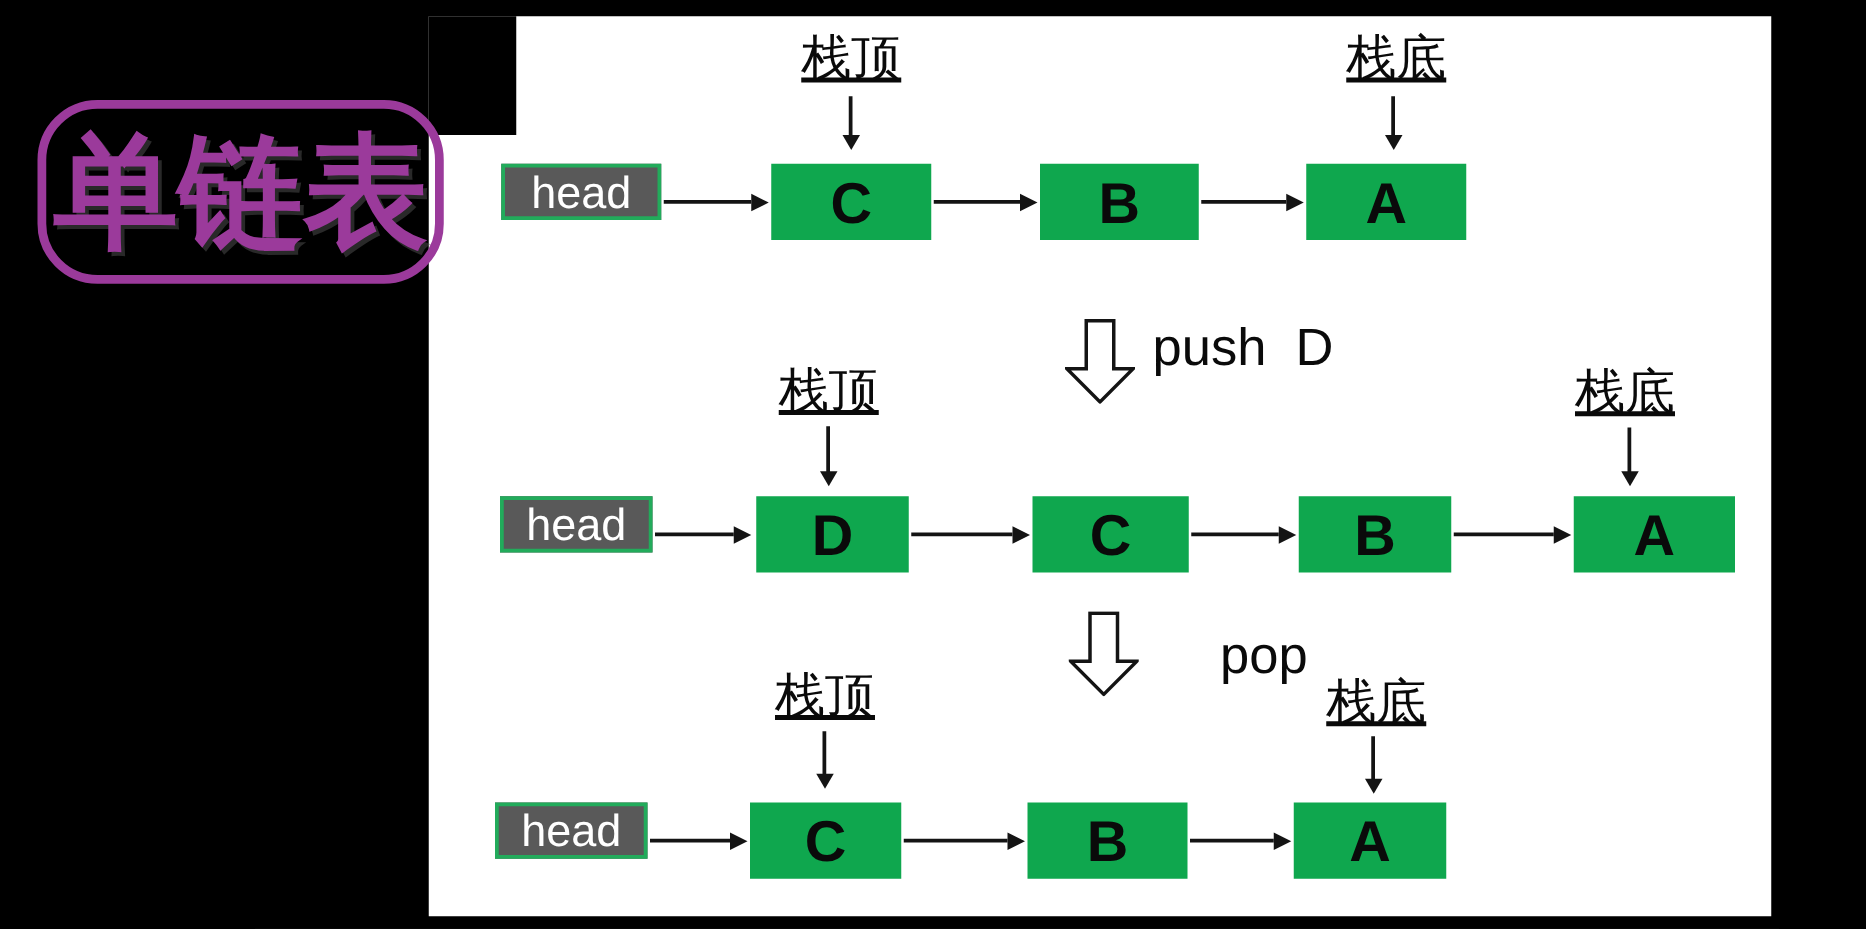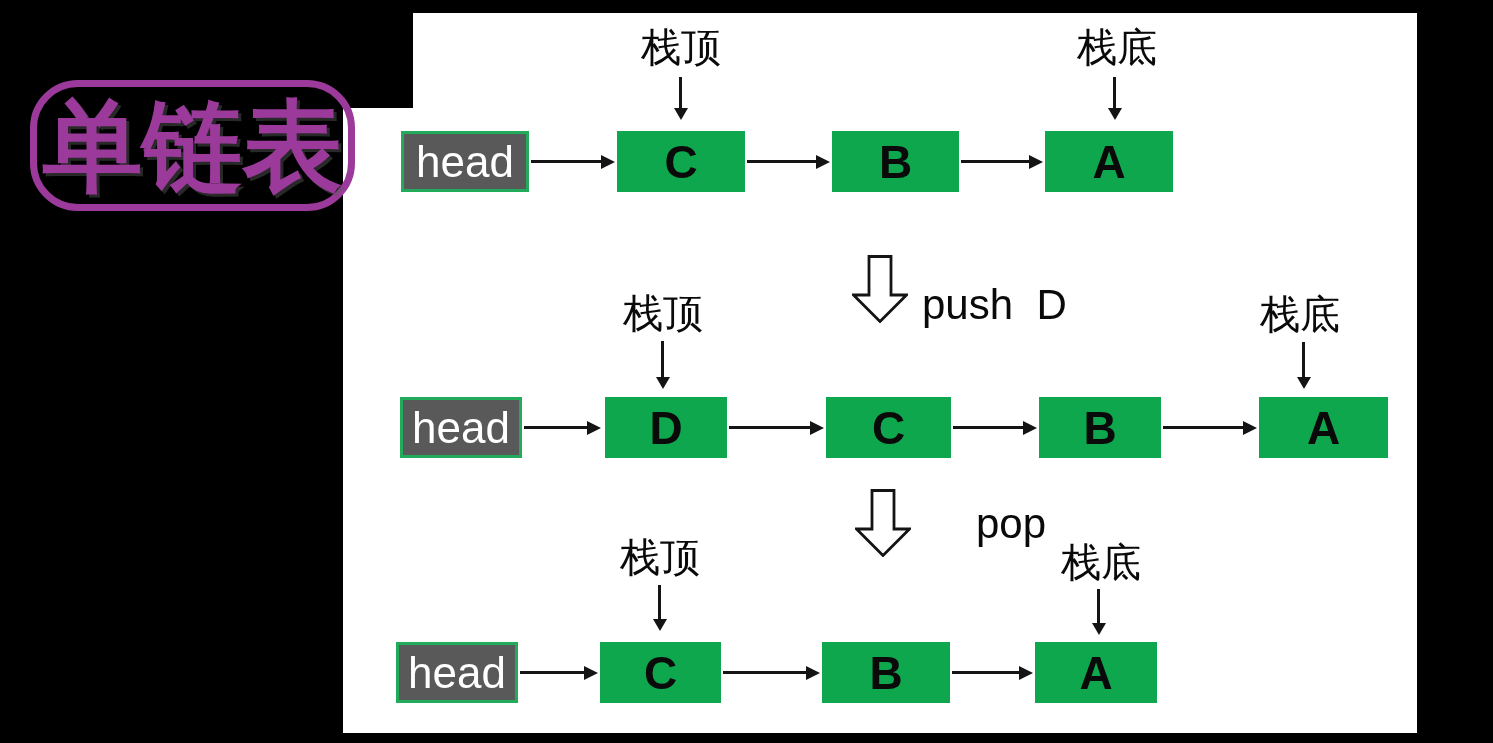--- a/index.html
+++ b/index.html
@@ -5,47 +5,47 @@
   html,body { margin:0; padding:0; background:#000; }
   .canvas {
     position:relative; width:1493px; height:743px; overflow:hidden;
     background:#000;
     font-family:"Liberation Sans","DejaVu Sans",sans-serif;
   }
   .panel  { position:absolute; left:343px; top:13px; width:1074px; height:720px; background:#ffffff; }
   .notch  { position:absolute; left:343px; top:13px; width:70px;  height:95px;  background:#000000; }
 
   .badge {
-    position:absolute; left:30px; top:80px; width:325px; height:131px;
+    position:absolute; left:30px; top:80px; width:325px; height:147px;
     border:7px solid var(--badge-purple,#9b3a9b); border-radius:48px;
     box-sizing:border-box; display:flex; align-items:center; justify-content:center;
   }
   .badge-text {
     color:var(--badge-purple,#9b3a9b); font-size:100px; font-weight:bold;
     line-height:1; letter-spacing:0; white-space:nowrap;
     text-shadow:3px 3px 0 rgba(90,90,90,0.45);
   }
 
   .headbox {
-    position:absolute; height:61px; box-sizing:border-box;
+    position:absolute; height:45px; box-sizing:border-box;
     background:var(--head-fill-gray,#595959);
     border:3px solid var(--head-border-green,#22ab5b);
-    color:#ffffff; font-size:44px;
+    color:#ffffff; font-size:36px;
     display:flex; align-items:center; justify-content:center;
   }
   .node {
     position:absolute; height:61px; box-sizing:border-box;
     background:var(--node-green,#0fa74e);
     color:#0a0a0a; font-size:46px; font-weight:600;
     display:flex; align-items:center; justify-content:center;
   }
 
   .pointer {
     position:absolute; width:120px; text-align:center;
-    font-size:40px; color:#0a0a0a; line-height:1.05; white-space:nowrap;
+    font-size:40px; color:#0a0a0a; line-height:1.05; white-space:nowrap;text-decoration:underline;
   }
 
   .harrow { position:absolute; height:0; border-top:3px solid var(--ink-black,#141414); }
   .harrow::after {
     content:''; position:absolute; right:-14px; top:-8px;
     border-top:7px solid transparent; border-bottom:7px solid transparent;
     border-left:14px solid var(--ink-black,#141414);
   }
   .varrow { position:absolute; width:0; border-left:3px solid var(--ink-black,#141414); }
   .varrow::after {
@@ -85,21 +85,21 @@
     <div class="harrow" style="left:747px; top:160px; width:69px;"></div>
     <div class="node" style="left:832px; top:131px; width:127px;">B</div>
     <div class="harrow" style="left:961px; top:160px; width:68px;"></div>
     <div class="node" style="left:1045px; top:131px; width:128px;">A</div>
   </div>
 
   <div>
     <svg class="blockarrow" style="left:852px; top:255px;" width="56" height="68" viewBox="0 0 56 68">
       <path d="M17 1.5 H39 V40 H54.5 L28 66.5 L1.5 40 H17 Z" fill="#ffffff" stroke="#141414" stroke-width="2.8" stroke-linejoin="miter"></path>
     </svg>
-    <div class="oplabel" style="left:922px; top:284px;">push  D</div>
+    <div class="oplabel" style="left:922px; top:257px;">push  D</div>
   </div>
 
   <div>
     <div class="pointer" style="left:603px; top:292px;">栈顶</div>
     <div class="varrow" style="left:661px; top:341px; height:37px;"></div>
     <div class="pointer" style="left:1240px; top:293px;">栈底</div>
     <div class="varrow" style="left:1302px; top:342px; height:36px;"></div>
 
     <div class="headbox" style="left:400px; top:397px; width:122px;">head</div>
     <div class="harrow" style="left:524px; top:426px; width:63px;"></div>

